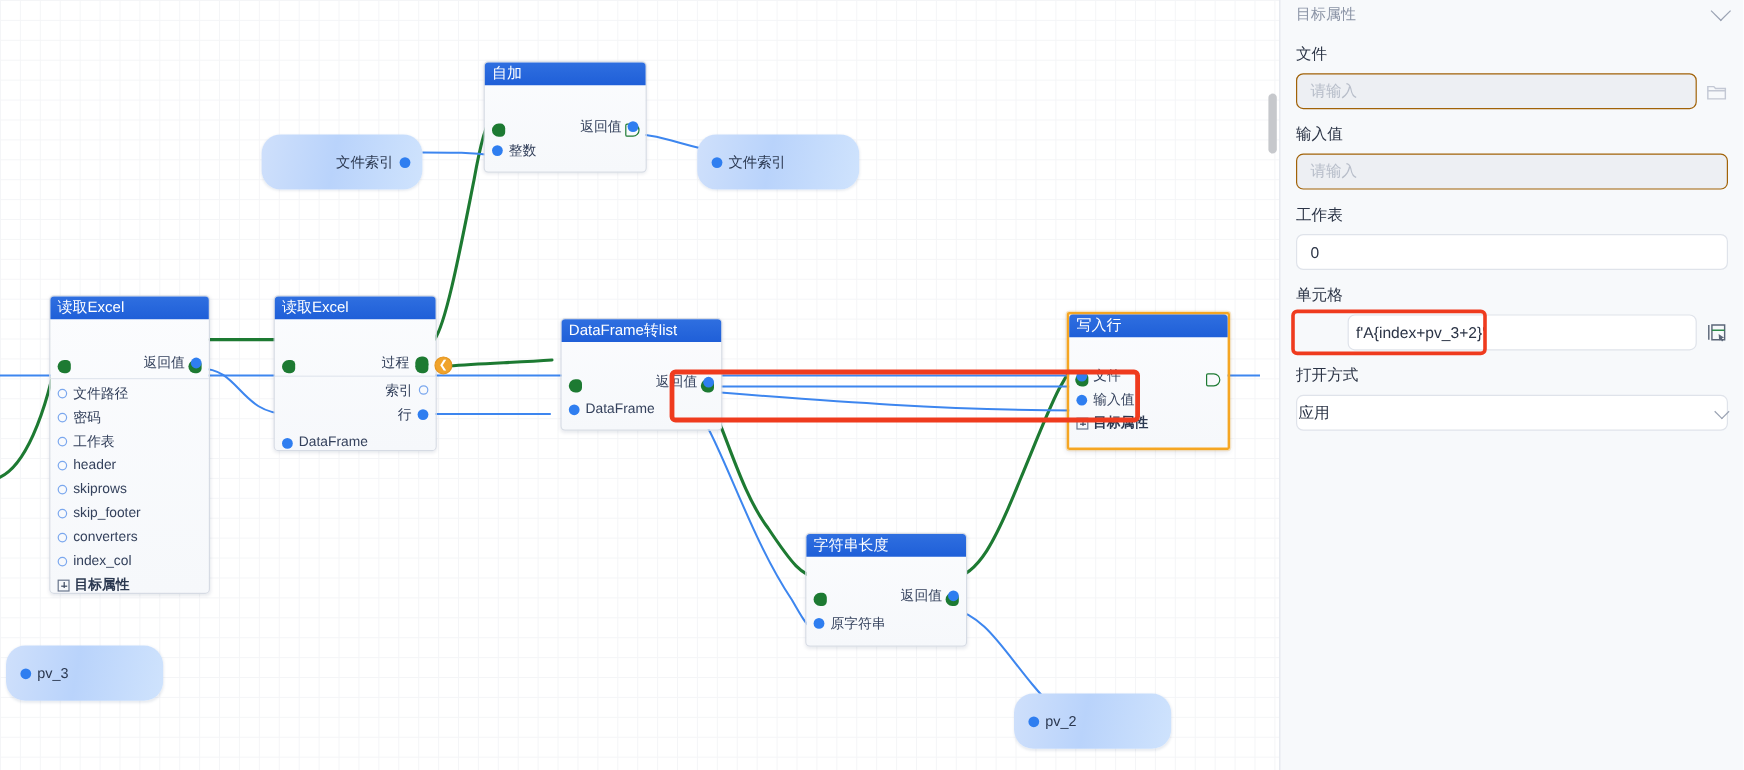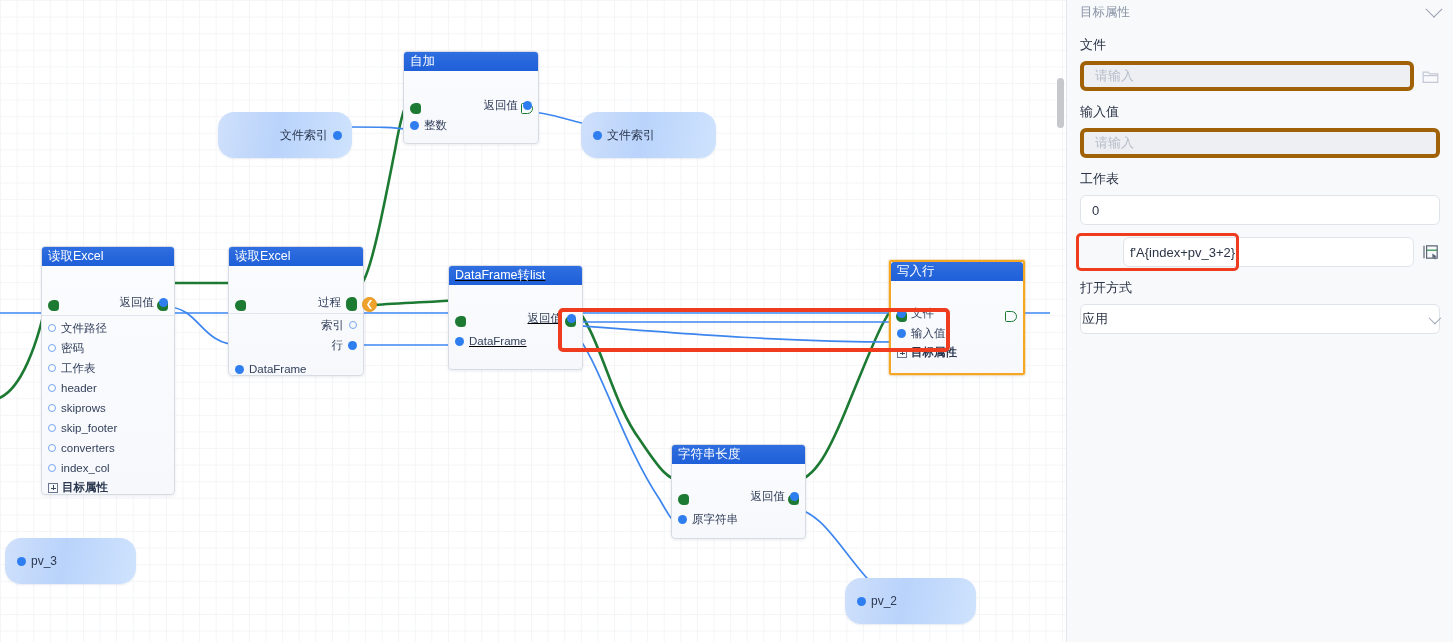--- a/index.html
+++ b/index.html
@@ -133,21 +133,21 @@
     transform:rotate(45deg) translate(-2px,-2px);
   }
   .field{padding:0 13px;margin-top:12px;}
   .field .flabel{font-size:13px;color:#2b3446;margin-bottom:7px;}
   .ctrl{display:flex;align-items:center;gap:7px;}
   .inp{
     flex:1 1 auto;height:30px;border-radius:6px;box-sizing:border-box;
     display:flex;align-items:center;padding:0 11px;
     font-size:13px;color:#2b3446;
   }
-  .inp.disabled{background:#edeff3;border:4px solid #a16207;color:#b7bdc9;}
+  .inp.disabled{background:#edeff3;border:1px solid #a16207;color:#b7bdc9;}
   .inp.normal{background:#ffffff;border:1px solid #dfe3ea;}
   .selectbox{
     flex:1 1 auto;height:30px;border-radius:6px;background:#fff;border:1px solid #dfe3ea;
     box-sizing:border-box;display:flex;align-items:center;justify-content:space-between;
     padding:0 1px;font-size:13px;color:#2b3446;
   }
   .chev-s{
     width:8px;height:8px;border-right:1.4px solid #9aa2b2;border-bottom:1.4px solid #9aa2b2;
     transform:rotate(45deg) translateY(-2px);
   }
@@ -270,21 +270,21 @@
           <span class="lbl">返回值</span>
           <span class="dot blue"></span>
         </div>
         <div class="prow l">
           <span class="dot blue"></span>
           <span class="lbl">整数</span>
         </div>
       </div>
     </div>
 
-    <div class="node" style="left:448px;top:265px;width:135px;height:105px;text-decoration:underline;">
+    <div class="node" style="left:467px;top:265px;width:135px;height:94px;">
       <div class="hdr">DataFrame转list</div>
       <div class="body" style="height:77px;">
         <div class="exec" style="left:6px;top:8px;"></div>
         <div class="exec" style="left:116px;top:8px;"></div>
         <div class="prow r" style="margin-top:23px;">
           <span class="lbl">返回值</span>
           <span class="dot blue"></span>
         </div>
         <div class="prow l" style="margin-top:3px;">
           <span class="dot blue"></span>
@@ -382,20 +382,21 @@
     </div>
 
     <div class="field">
       <div class="flabel">工作表</div>
       <div class="ctrl">
         <div class="inp normal">0</div>
       </div>
     </div>
 
     <div class="field">
+      <div class="flabel">单元格</div>
       <div class="ctrl" style="position:relative;">
         <div class="inp normal" style="padding-left:6px;margin-left:43px;">f'A{index+pv_3+2}'</div>
         <div class="redbox" style="left:-4px;top:-4px;width:163px;height:38px;border-width:3px;"></div>
         <span class="sideicon">
           <svg width="17" height="16" viewBox="0 0 17 16" fill="none" stroke="#5b6678" stroke-width="1.2">
             <path d="M2,1.8 v12.4"></path>
             <path d="M4.6,1.8 h10.6 v12.4 h-10.6 z"></path>
             <path d="M4.6,6.2 h10.6" stroke="#2d8a4a"></path>
             <path d="M10.2,9.4 l4.6,3.1 -1.9,0.4 1.1,2.1 -1,0.5 -1.1,-2.1 -1.3,1.3 z" fill="#5b6678" stroke="none"></path>
           </svg>

